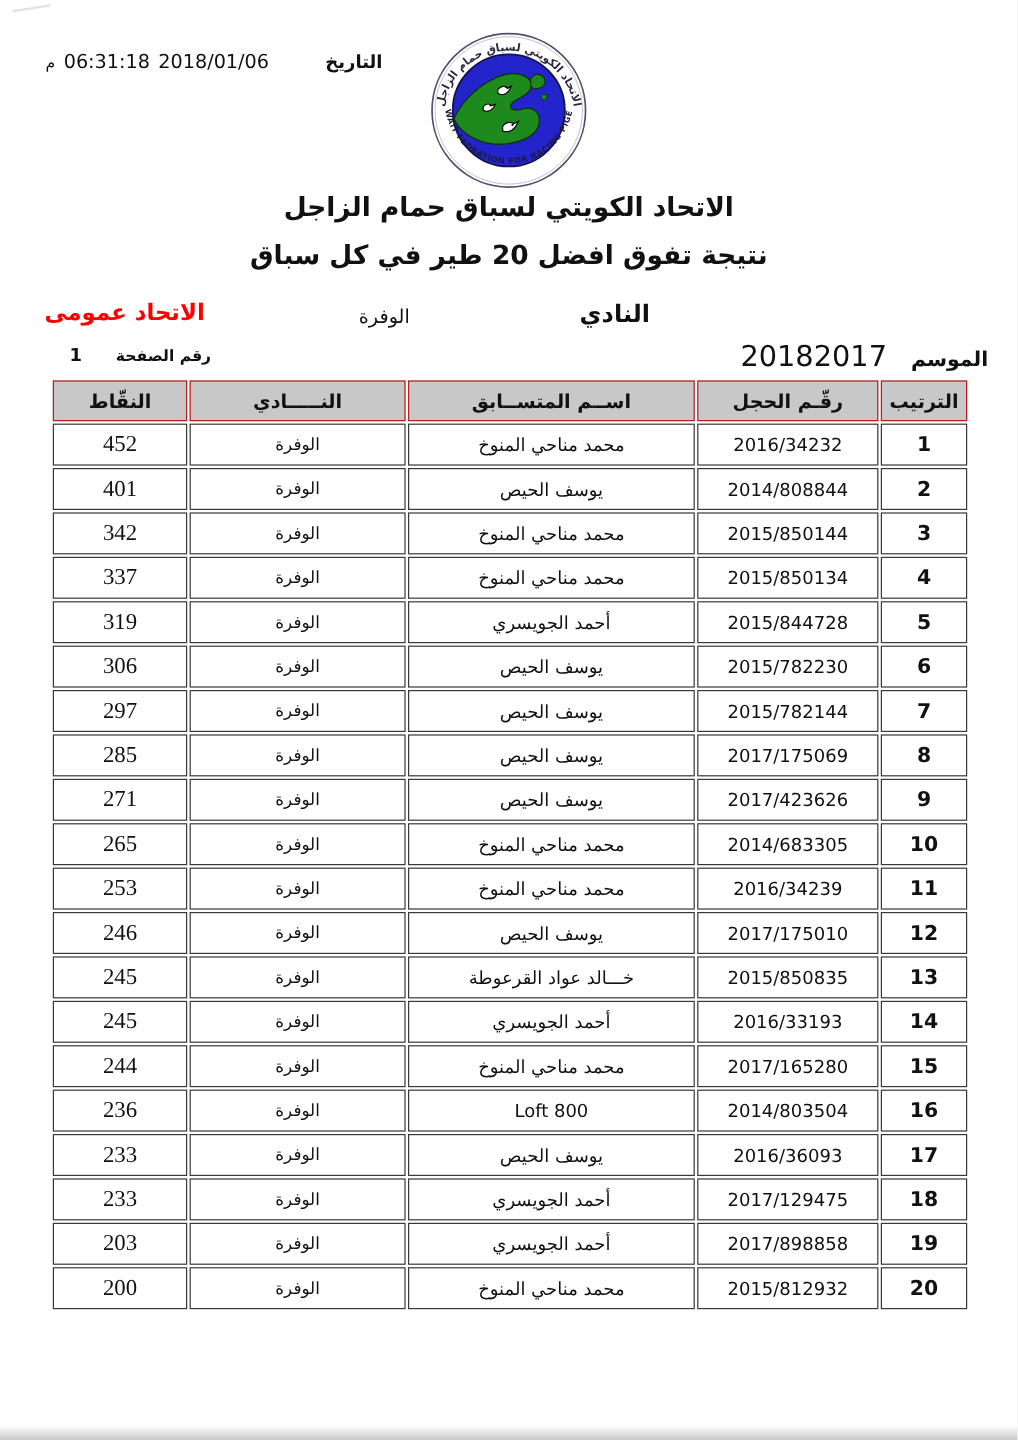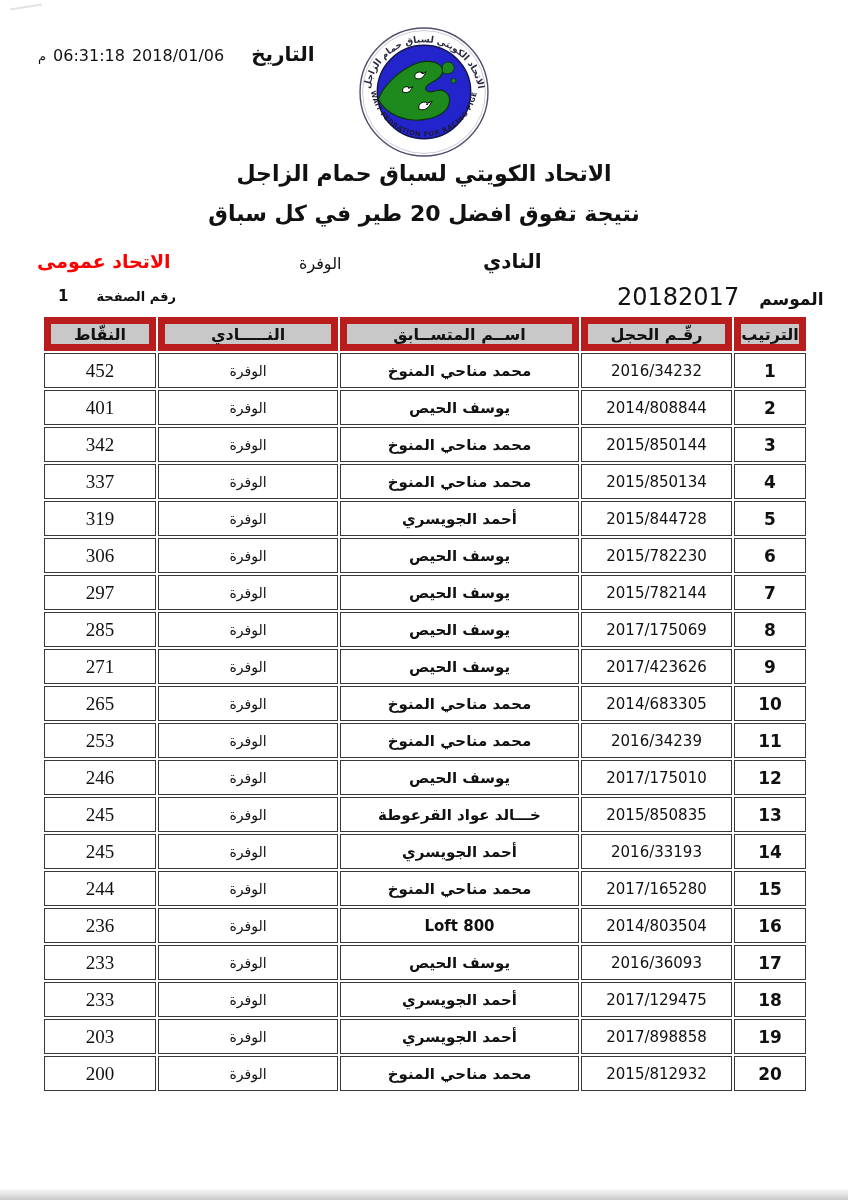--- a/index.html
+++ b/index.html
@@ -12,21 +12,21 @@
   
   .scratch { position:absolute; top:6px; left:10px; width:32px; height:0;
     border-top:2px solid #e2e2e2; transform:rotate(-9deg); }
   .bottom-edge { position:absolute; bottom:0; left:0; right:0; height:12px;
     background:linear-gradient(to bottom, rgba(255,255,255,0), #c9c9c9); }
 
   
   .date-row { position:absolute; top:42px; left:38px; display:flex;
     align-items:baseline; gap:7px; font-size:16px; }
   .date-row .meridiem { font-size:13px; }
-  .date-row .date-label { font-weight:bold; font-size:20px; margin-left:20px; }
+  .date-row .date-label { font-weight:bold; font-size:15px; margin-left:40px; }
 
   
   .logo-wrap { position:absolute; top:26px; left:50%; transform:translateX(-50%); }
 
   
   .title-1 { position:absolute; top:161px; left:0; width:100%; text-align:center;
     direction:rtl; font-weight:bold; font-size:22px; letter-spacing:0.5px; }
   .title-2 { position:absolute; top:201px; left:0; width:100%; text-align:center;
     direction:rtl; font-weight:bold; font-size:22px; }
 
@@ -43,28 +43,28 @@
   .pagenum-row { position:absolute; top:287px; left:58px; display:flex;
     align-items:baseline; }
   .pagenum-value { font-weight:bold; font-size:15px; }
   .pagenum-label { font-weight:bold; font-size:13px; margin-left:28px; direction:rtl; }
 
   
   .report-table { position:absolute; top:315px; left:42px; width:766px;
     direction:rtl; border-collapse:separate; border-spacing:2px;
     table-layout:fixed; background:#fff; }
   .report-table th {
-    background:#c8c8c8; border:7px solid #b91c1c; height:34px;
+    background:#c8c8c8; border:1px solid #b91c1c; height:34px;
     font-weight:bold; font-size:16px; text-align:center; vertical-align:middle; }
   .report-table td {
     border:1px solid #383838; height:35px; text-align:center;
     vertical-align:middle; white-space:nowrap; overflow:hidden; }
   td.cell-rank   { font-weight:bold; font-size:17px; }
   td.cell-ring   { font-size:15px; direction:ltr; }
-  td.cell-name   { font-weight:bold; font-size:15px; }
+  td.cell-name   { font-weight:normal; font-size:15px; }
   td.cell-club   { font-size:14px; }
   td.cell-points { font-size:19px;font-family:Liberation Serif, serif; }
 
   
   .arc-text-ar { font-size:9px; font-weight:bold; fill:#2a2a40; }
   .arc-text-en { font-size:6.6px; font-weight:bold; fill:#1b1b38; letter-spacing:0.55px; }
 </style>
 </head>
 <body>
 

